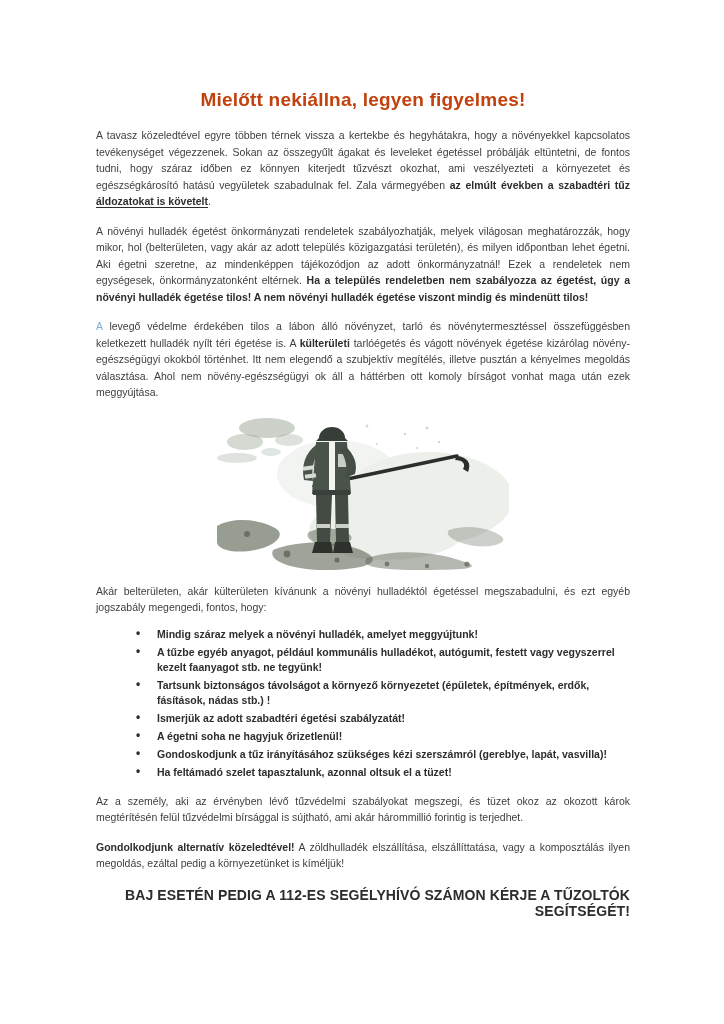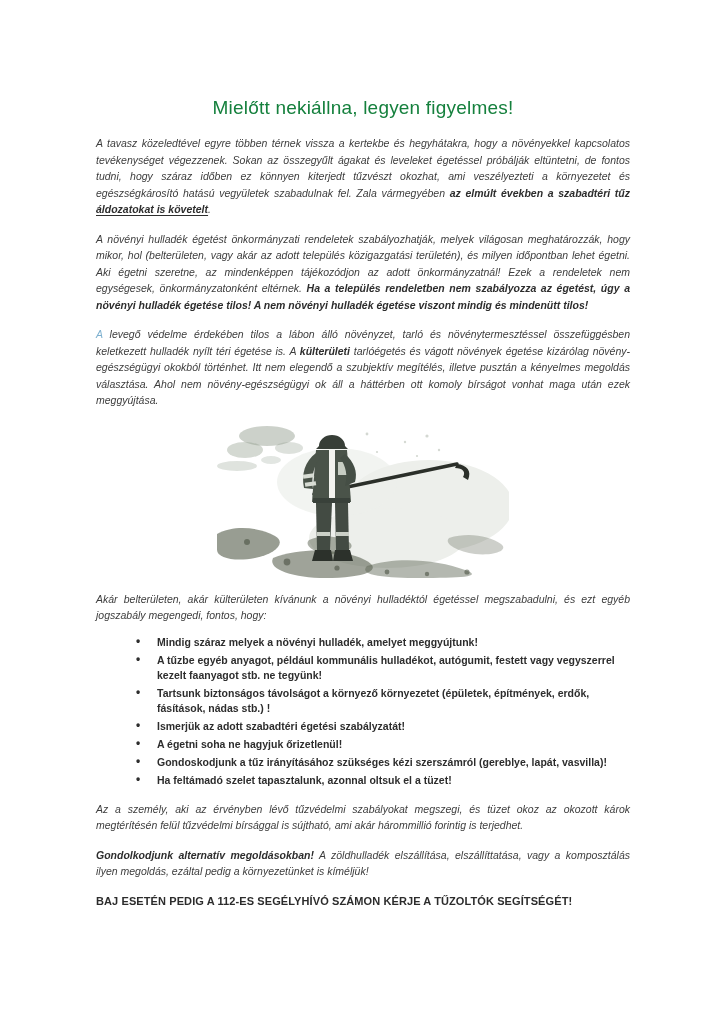--- a/index.html
+++ b/index.html
@@ -15,35 +15,34 @@
     font-family:"Liberation Sans","DejaVu Sans",sans-serif;
     color:var(--text);
     overflow:hidden;
   }
   .sheet{
     width:724px;height:1024px;
     padding:84px 94px 0 96px;
     background:#fff;
   }
   .doc-title{
-    margin:12px;
+    margin:4px;
     font-size:19px;
-    font-weight:400;
+    font-weight:700;
     letter-spacing:.2px;
     text-align:center;
-    color:#15803d;
+    color:#c2410c;
     line-height:24px;
   }
   p.body-para{
     margin:13px 0 0 0;
     font-size:10.5px;
     line-height:16.5px;
     text-align:justify;
     color:var(--text);
-    font-style:italic;
   }
   p.body-para:first-of-type{margin-top:15px;}
   b,.bold{font-weight:700;color:var(--bold-text);}
   .u{text-decoration:underline;text-underline-offset:2px;}
   .lead-blue{color:var(--accent-blue);}
   figure.photo{
     margin:13px auto 0 auto;
     width:292px;height:156px;
     padding:0;display:block;
   }
@@ -62,23 +61,23 @@
     margin-bottom:3px;
     text-align:left;
   }
   ul.rules li::before{
     content:"\2022";
     position:absolute;left:2px;top:-1px;
     font-size:12px;
   }
   .footer-line{
     margin:15px 0 0 0;
-    text-align:left;
+    text-align:right;
     font-weight:700;
-    font-size:11px;
+    font-size:14px;
     letter-spacing:.1px;
     color:#2c2c2c;
   }
 </style>
 </head>
 <body>
 
 <div class="sheet">
 
   <h1 class="doc-title">Mielőtt nekiállna, legyen figyelmes!</h1>
@@ -172,17 +171,17 @@
     <li>A tűzbe egyéb anyagot, például kommunális hulladékot, autógumit, festett vagy vegyszerrel kezelt faanyagot stb. ne tegyünk!</li>
     <li>Tartsunk biztonságos távolságot a környező környezetet (épületek, építmények, erdők, fásítások, nádas stb.) !</li>
     <li>Ismerjük az adott szabadtéri égetési szabályzatát!</li>
     <li>A égetni soha ne hagyjuk őrizetlenül!</li>
     <li>Gondoskodjunk a tűz irányításához szükséges kézi szerszámról (gereblye, lapát, vasvilla)!</li>
     <li>Ha feltámadó szelet tapasztalunk, azonnal oltsuk el a tüzet!</li>
   </ul>
 
   <p class="body-para">Az a személy, aki az érvényben lévő tűzvédelmi szabályokat megszegi, és tüzet okoz az okozott károk megtérítésén felül tűzvédelmi bírsággal is sújtható, ami akár hárommillió forintig is terjedhet.</p>
 
-  <p class="body-para"><b>Gondolkodjunk alternatív megoldásokban!</b><span> A zöldhulladék elszállítása, elszállíttatása, vagy a komposztálás ilyen megoldás, ezáltal pedig a környezetünket is kíméljük!</span></p>
+  <p class="body-para"><b>Gondolkodjunk alternatív közeledtével!</b><span> A zöldhulladék elszállítása, elszállíttatása, vagy a komposztálás ilyen megoldás, ezáltal pedig a környezetünket is kíméljük!</span></p>
 
   <p class="footer-line">BAJ ESETÉN PEDIG A 112-ES SEGÉLYHÍVÓ SZÁMON KÉRJE A TŰZOLTÓK SEGÍTSÉGÉT!</p>
 
 </div>
 
 </body></html>

